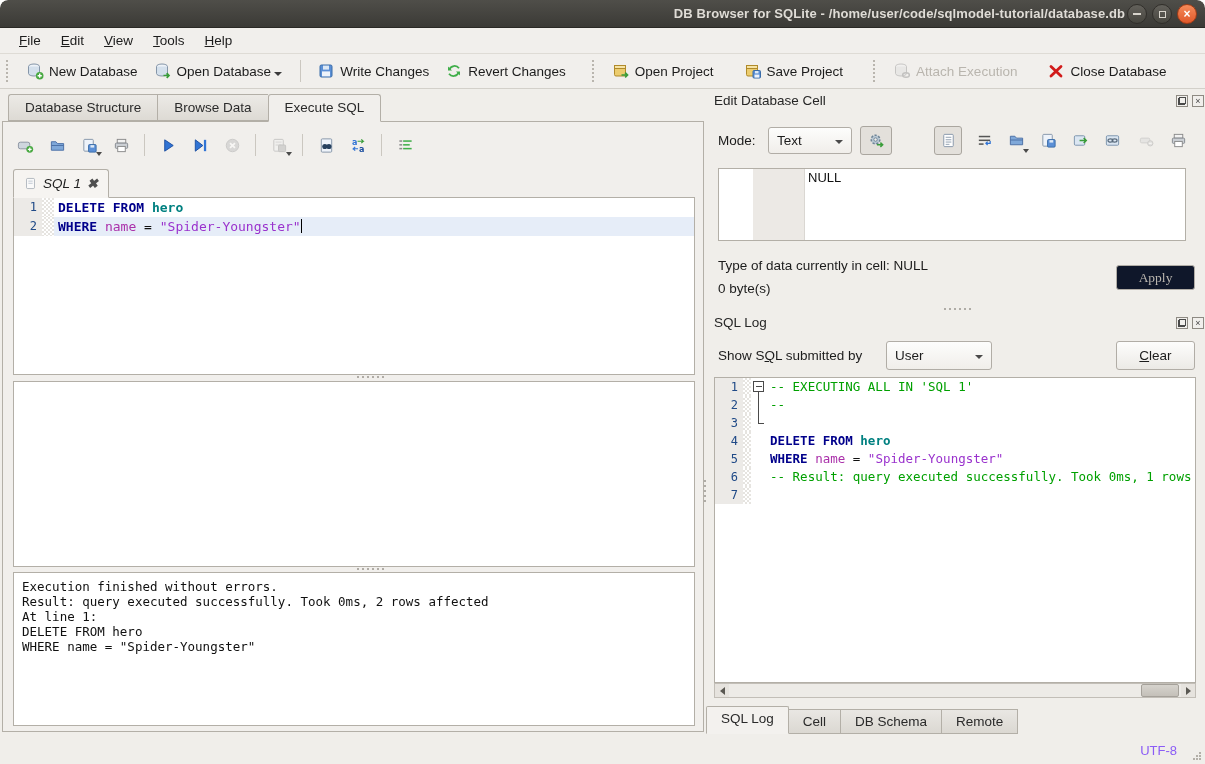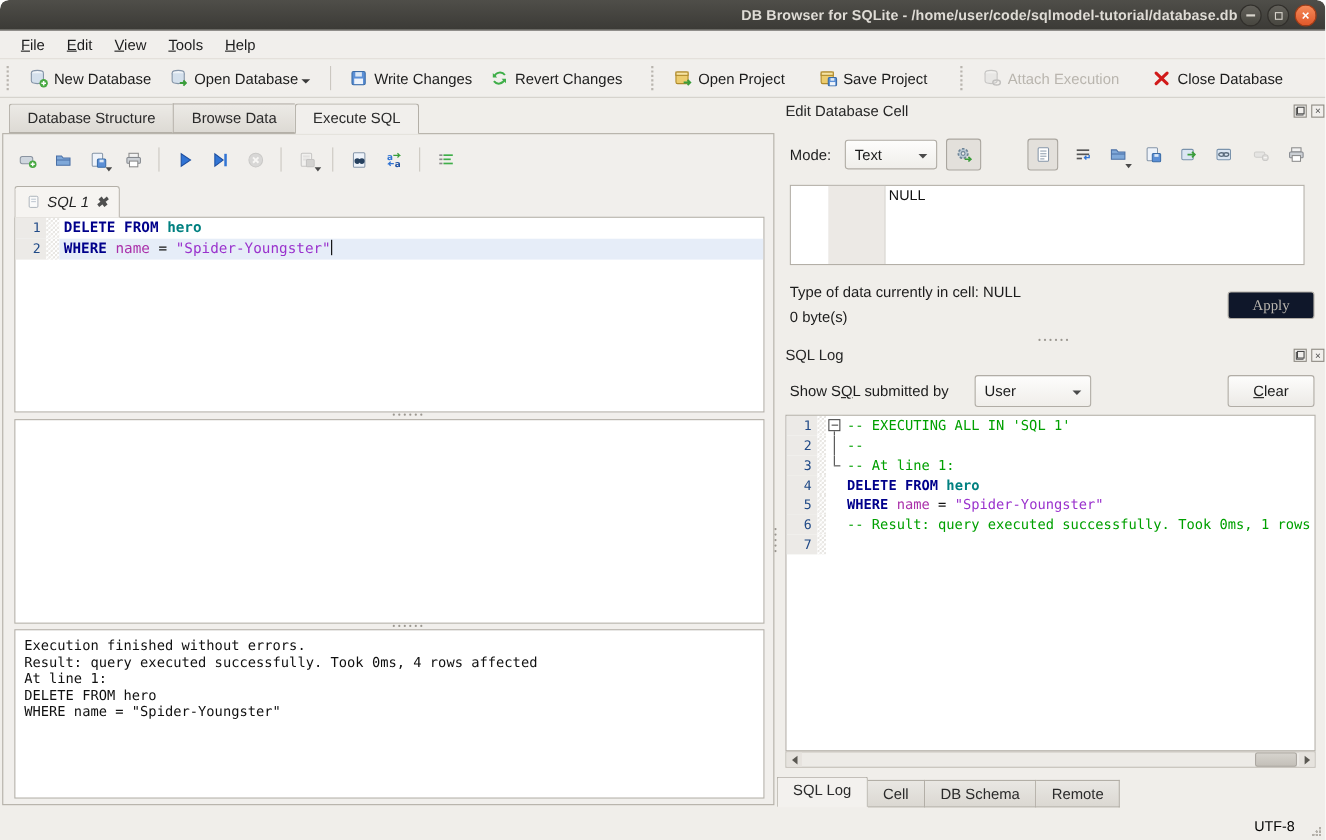--- a/index.html
+++ b/index.html
@@ -123,21 +123,21 @@
   .strack{flex:1;position:relative;}
   .sthumb{position:absolute;top:0;bottom:0;left:412px;width:38px;background:linear-gradient(#d6d3cd,#c4c0b9);border:1px solid #a5a19a;border-radius:2px;}
   
   .btabs{position:absolute;left:706px;top:706px;display:flex;align-items:flex-end;height:28px;}
   .btab{height:25px;padding:4px 14px 0;font-size:13.5px;color:#2a2a2a;
     background:linear-gradient(#e9e7e3,#dbd8d2);border:1px solid #b3afa7;border-left-width:0;}
   .btab:first-child{border-left-width:1px;}
   .btab.active{height:28px;background:#f3f1ee;border-bottom-color:#f3f1ee;border-radius:2px 2px 0 0;border-left-width:1px;}
   
   .statusbar{position:absolute;left:0;top:733px;width:1205px;height:31px;}
-  .enc{position:absolute;right:28px;top:10px;font-size:13px;color:#000000;}
+  .enc{position:absolute;right:28px;top:10px;font-size:13px;color:#8b5cf6;}
   .grip{position:absolute;right:3px;bottom:3px;width:10px;height:10px;
     background:
      radial-gradient(circle at 8px 2px,#b3afa8 1px,transparent 1.3px),
      radial-gradient(circle at 5px 5px,#b3afa8 1px,transparent 1.3px),
      radial-gradient(circle at 8px 5px,#b3afa8 1px,transparent 1.3px),
      radial-gradient(circle at 2px 8px,#b3afa8 1px,transparent 1.3px),
      radial-gradient(circle at 5px 8px,#b3afa8 1px,transparent 1.3px),
      radial-gradient(circle at 8px 8px,#b3afa8 1px,transparent 1.3px);}
   .toggled{border:1px solid #aaa69f;background:#e3e0db;border-radius:3px;}
 </style>
@@ -370,21 +370,21 @@
     <div class="whitebox results"></div>
     <div class="hdots" style="top:446px">
         <i></i>
         <i></i>
         <i></i>
         <i></i>
         <i></i>
         <i></i>
       </div>
     <div class="whitebox message">Execution finished without errors.
-Result: query executed successfully. Took 0ms, 4 rows affected
+Result: query executed successfully. Took 0ms, 2 rows affected
 At line 1:
 DELETE FROM hero
 WHERE name = "Spider-Youngster"</div>
   </div>
 
   <div class="vsplit">
       <i></i>
       <i></i>
       <i></i>
       <i></i>
@@ -510,21 +510,20 @@
       <div class="crow">
         <span class="lnum">2</span>
         <span class="chk"></span>
         <span class="fold pipe"></span>
         <span class="lcode"><span class="cmt">--</span></span>
       </div>
       <div class="crow">
         <span class="lnum">3</span>
         <span class="chk"></span>
         <span class="fold corner"></span>
-        <span class="lcode"><span class="cmt">-- At line 1:</span></span>
       </div>
       <div class="crow">
         <span class="lnum">4</span>
         <span class="chk"></span>
         <span class="fold"></span>
         <span class="lcode"><span class="kw">DELETE</span><span> </span><span class="kw">FROM</span><span> </span><span class="tbl">hero</span></span>
       </div>
       <div class="crow">
         <span class="lnum">5</span>
         <span class="chk"></span>

